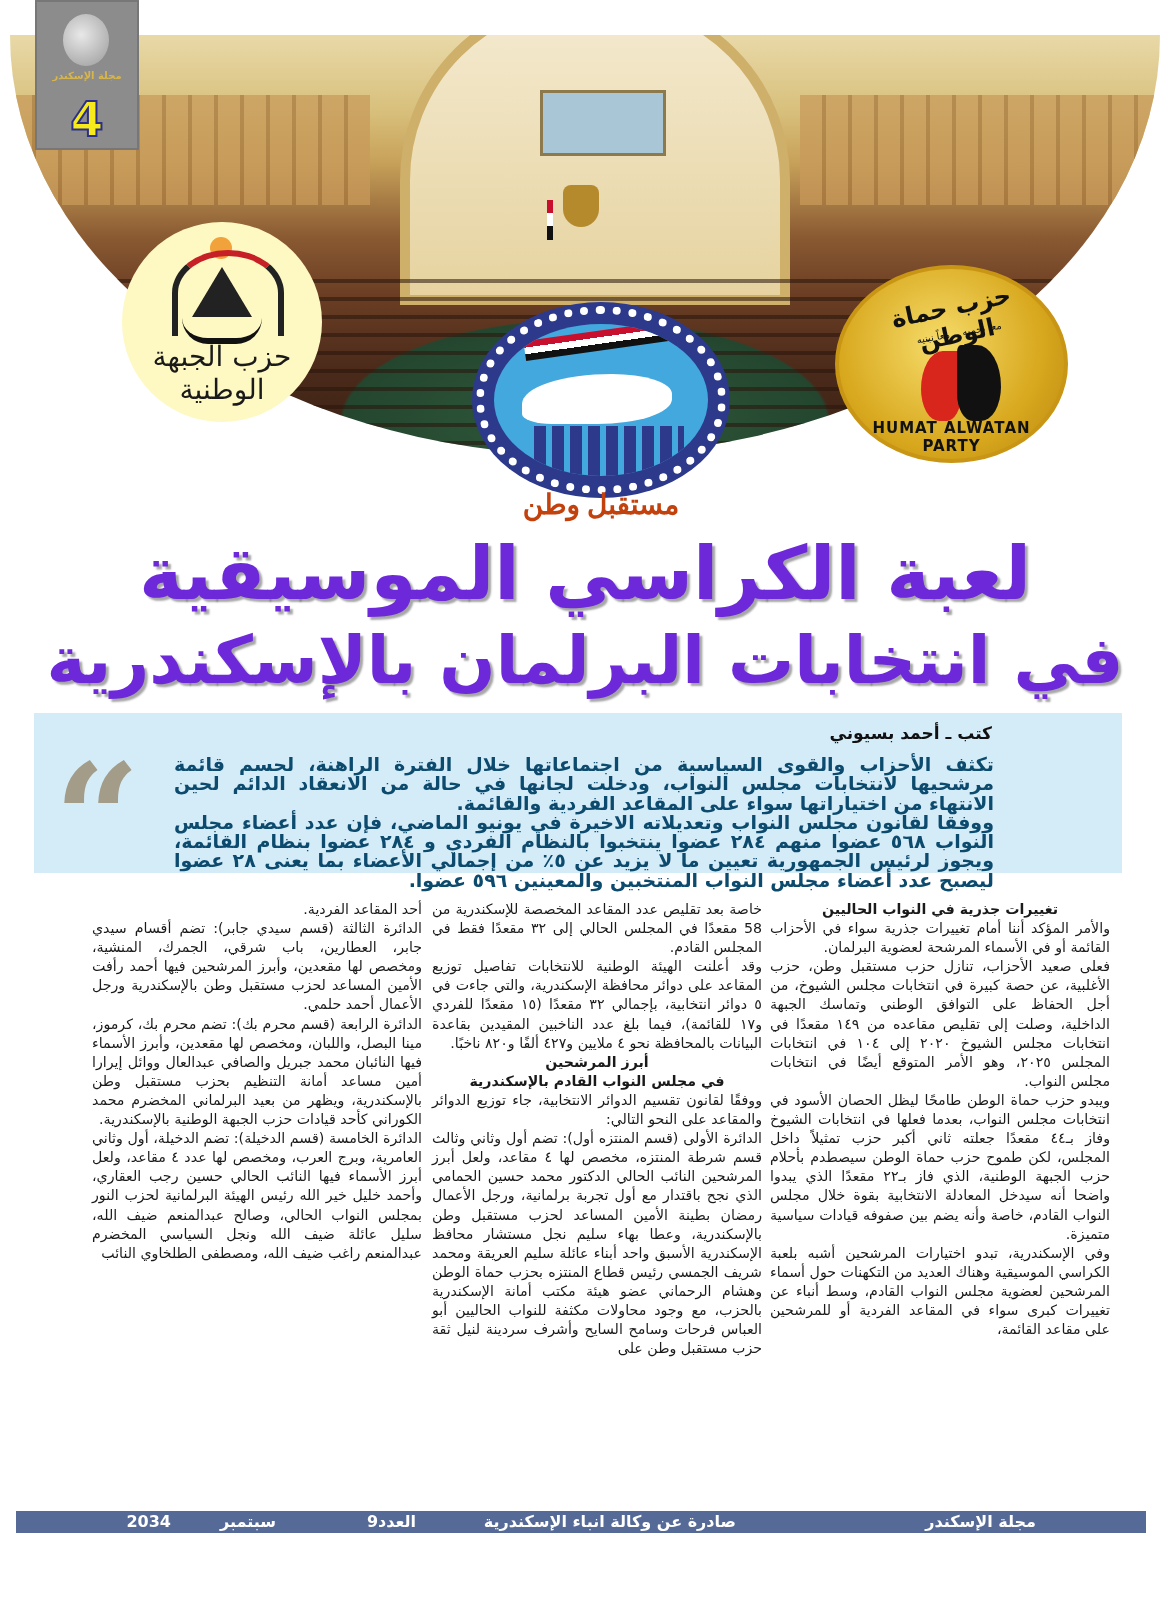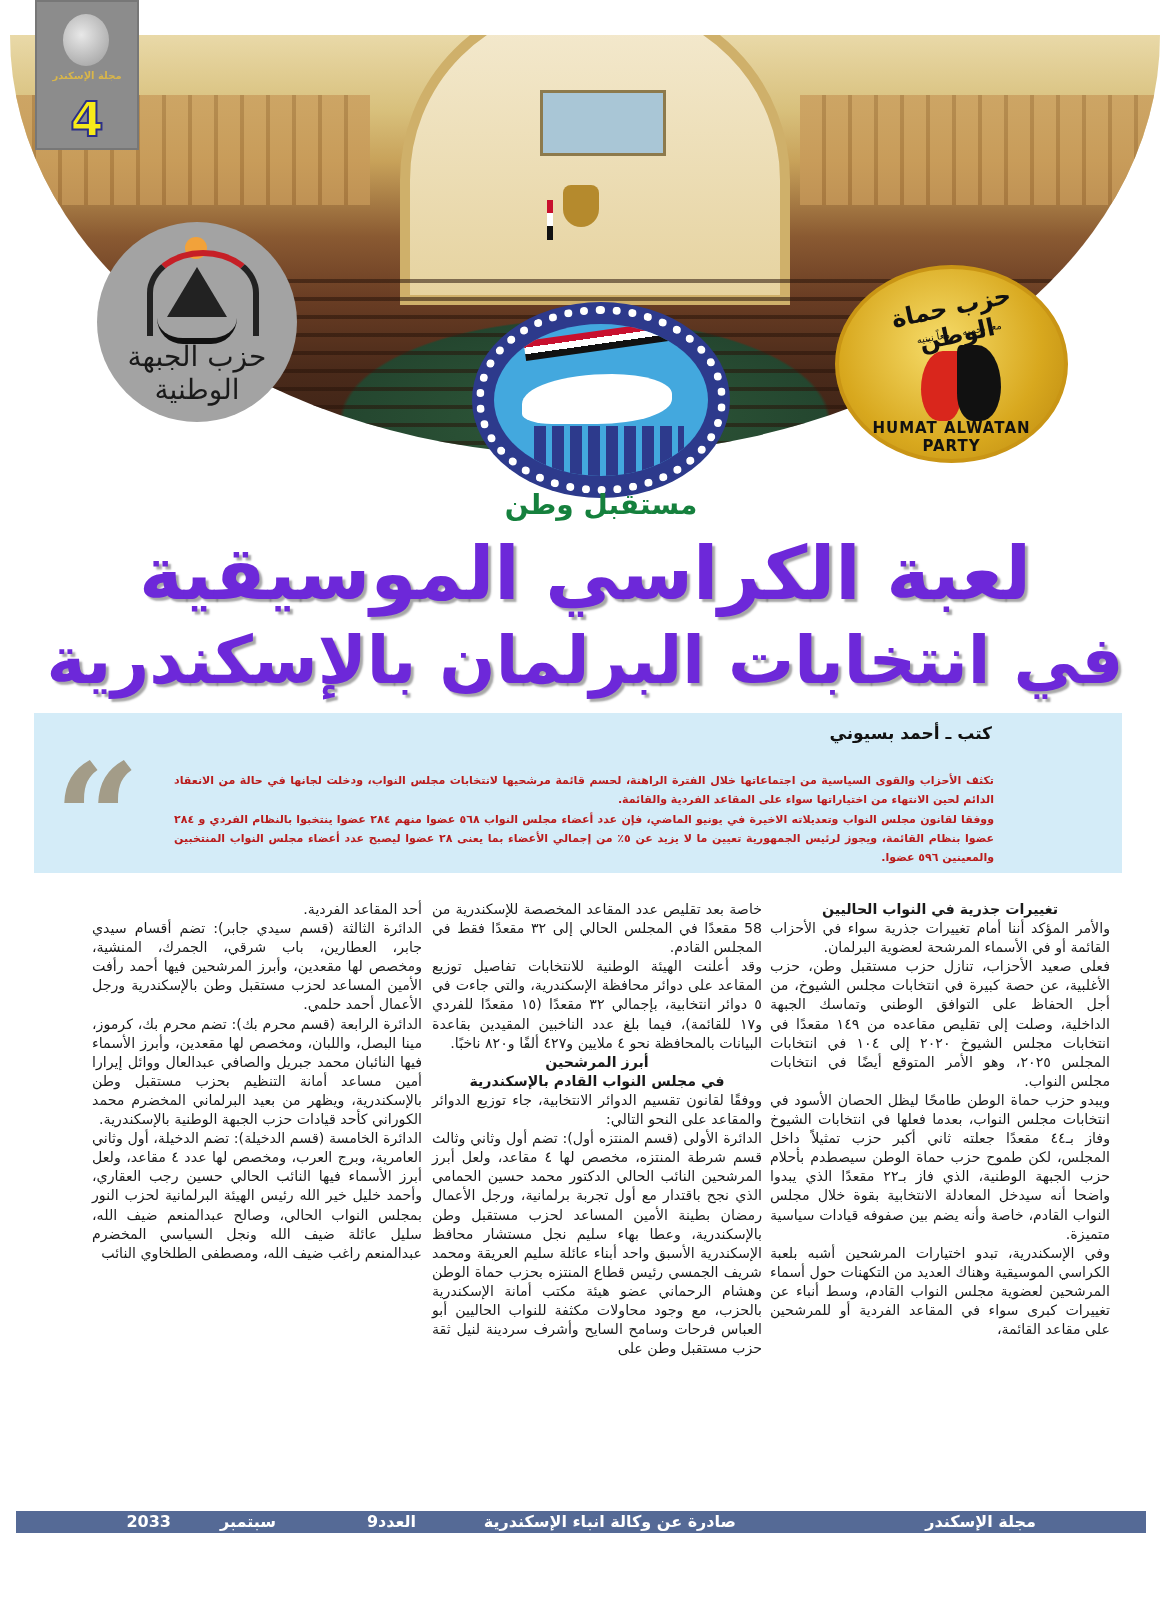--- a/index.html
+++ b/index.html
@@ -12,46 +12,46 @@
   .hero .screen{position:absolute;left:530px;top:55px;width:120px;height:60px;background:#a9c6d6;border:3px solid #8d7a4c;}
   .hero .emblem{position:absolute;left:553px;top:150px;width:36px;height:42px;background:#b58a2d;border-radius:8px 8px 18px 18px;}
   .hero .flag{position:absolute;left:537px;top:165px;width:6px;height:40px;background:linear-gradient(#c8102e 33%,#fff 33% 66%,#111 66%);}
   .hero .rows{position:absolute;left:0;right:0;top:230px;height:190px;background:repeating-linear-gradient(180deg,rgba(60,30,15,.0) 0 14px,rgba(40,20,10,.55) 14px 18px);}
   .hero .balc-l{position:absolute;left:0;top:60px;width:360px;height:110px;background:repeating-linear-gradient(90deg,#c89a5a 0 22px,#a8793f 22px 26px);opacity:.75;}
   .hero .balc-r{position:absolute;right:0;top:60px;width:360px;height:110px;background:repeating-linear-gradient(90deg,#c89a5a 0 22px,#a8793f 22px 26px);opacity:.75;}
   .issue-badge{position:absolute;left:35px;top:0;width:100px;height:146px;background:#8c8c8c;border:2px solid #777;}
   .issue-badge .bust{position:absolute;left:26px;top:12px;width:46px;height:52px;border-radius:50%;background:radial-gradient(circle at 40% 40%,#e8e8e8,#9a9a9a);}
   .issue-badge .mag{position:absolute;left:8px;top:68px;width:84px;font-size:10px;color:#d9b64a;text-align:center;font-weight:bold;}
   .issue-badge .num{position:absolute;left:0;width:100%;top:92px;text-align:center;font-size:48px;font-weight:bold;color:#f7ea1a;-webkit-text-stroke:2px #2b2f8a;line-height:50px;}
-  .logo-jabha{position:absolute;left:97px;top:222px;width:200px;height:200px;border-radius:50%;background:#a3a3a3;}
+  .logo-jabha{position:absolute;left:122px;top:222px;width:200px;height:200px;border-radius:50%;background:#fef9c3;}
   .logo-jabha .sun{position:absolute;left:88px;top:15px;width:22px;height:22px;border-radius:50%;background:#f2a23a;}
   .logo-jabha .arc{position:absolute;left:50px;top:28px;width:100px;height:80px;border-radius:50% 50% 0 0;border:6px solid #c61f26;border-bottom:none;border-left-color:#222;border-right-color:#222;}
   .logo-jabha .pyr{position:absolute;left:70px;top:45px;width:0;height:0;border-left:30px solid transparent;border-right:30px solid transparent;border-bottom:50px solid #222;}
   .logo-jabha .hands{position:absolute;left:60px;top:96px;width:80px;height:20px;border-bottom:6px solid #111;border-radius:0 0 40px 40px;}
   .logo-jabha .txt{position:absolute;left:10px;top:118px;width:180px;text-align:center;font-family:"DejaVu Serif",serif;font-size:28px;color:#1a1a1a;}
   .logo-mw{position:absolute;left:472px;top:302px;width:258px;height:196px;border-radius:50%;background:#2d3a8c;}
   .logo-mw .inner{position:absolute;left:22px;top:22px;width:214px;height:152px;border-radius:50%;background:#43a8de;overflow:hidden;}
   .logo-mw .band{position:absolute;left:30px;top:6px;width:160px;height:20px;background:linear-gradient(#c8102e 33%,#fff 33% 66%,#111 66%);transform:rotate(-8deg);}
   .logo-mw .eagle{position:absolute;left:28px;top:50px;width:150px;height:50px;background:#fff;border-radius:60% 40% 50% 20%;}
   .logo-mw .people{position:absolute;left:40px;bottom:0;width:150px;height:50px;background:repeating-linear-gradient(90deg,#2d3a8c 0 12px,transparent 12px 18px);}
   .logo-mw .stars{position:absolute;inset:4px;border-radius:50%;border:8px dotted #fff;}
-  .mw-name{position:absolute;left:472px;top:488px;width:258px;text-align:center;font-size:28px;font-weight:bold;color:#15803d;}
+  .mw-name{position:absolute;left:472px;top:488px;width:258px;text-align:center;font-size:28px;font-weight:bold;color:#c2410c;font-family:Liberation Serif, serif;}
   .logo-humat{position:absolute;left:835px;top:265px;width:225px;height:190px;border-radius:50%;background:radial-gradient(circle at 45% 40%,#f6dc6a,#d8a81e 60%,#b9860f);border:4px solid #c99515;}
   .logo-humat .t1{position:absolute;left:40px;top:24px;width:150px;text-align:center;font-weight:bold;font-size:24px;color:#111;transform:rotate(-12deg);}
   .logo-humat .t2{position:absolute;left:70px;top:58px;width:100px;text-align:center;font-size:10px;color:#111;transform:rotate(-10deg);}
   .logo-humat .flame-r{position:absolute;left:82px;top:82px;width:40px;height:70px;background:#d9261c;border-radius:60% 10% 40% 50%;}
   .logo-humat .flame-b{position:absolute;left:118px;top:76px;width:44px;height:76px;background:#111;border-radius:10% 60% 50% 40%;}
   .logo-humat .en{position:absolute;left:10px;top:150px;width:205px;text-align:center;font-weight:bold;font-size:15px;color:#111;letter-spacing:1px;}
   .headline{position:absolute;left:40px;width:1090px;text-align:center;direction:rtl;font-weight:bold;color:#6d28d9;text-shadow:3px 3px 2px rgba(0,0,0,.35);font-family:"DejaVu Sans",sans-serif;}
   .headline.l1{top:525px;font-size:74px;line-height:96px;}
   .headline.l2{top:618px;font-size:66px;line-height:86px;}
   .lead{position:absolute;left:34px;top:713px;width:1088px;height:160px;background:#d4ecf8;}
   .lead .byline{position:absolute;right:130px;top:10px;direction:rtl;font-weight:bold;font-size:17px;color:#111;}
   .lead .quote{position:absolute;left:20px;top:30px;font-size:150px;line-height:150px;color:#a39c88;font-family:"DejaVu Serif",serif;font-weight:bold;}
-  .lead .p{position:absolute;right:128px;top:58px;width:820px;direction:rtl;text-align:justify;font-size:11px;line-height:19.3px;font-weight:bold;color:#b91c1c;}
+  .lead .p{position:absolute;right:128px;top:42px;width:820px;direction:rtl;text-align:justify;font-size:19px;line-height:19.3px;font-weight:bold;color:#0c4a6e;}
   .col{position:absolute;top:900px;direction:rtl;text-align:justify;font-size:14.2px;line-height:19.1px;color:#1a1a1a;}
   .col .h{font-weight:bold;text-align:center;display:block;}
   .col p{margin:0;}
   .c1{left:770px;width:340px;}
   .c2{left:432px;width:330px;}
   .c3{left:92px;width:330px;}
   .footer{position:absolute;left:16px;top:1511px;width:1130px;height:22px;background:#556a96;direction:rtl;color:#fff;font-weight:bold;font-size:16px;}
   .footer span{position:absolute;top:0;line-height:22px;}
   .f-mag{right:110px;}
   .f-src{right:410px;}
@@ -138,14 +138,14 @@
   <p>الدائرة الثالثة (قسم سيدي جابر): تضم أقسام سيدي جابر، العطارين، باب شرقي، الجمرك، المنشية، ومخصص لها مقعدين، وأبرز المرشحين فيها أحمد رأفت الأمين المساعد لحزب مستقبل وطن بالإسكندرية ورجل الأعمال أحمد حلمي.</p>
   <p>الدائرة الرابعة (قسم محرم بك): تضم محرم بك، كرموز، مينا البصل، واللبان، ومخصص لها مقعدين، وأبرز الأسماء فيها النائبان محمد جبريل والصافي عبدالعال ووائل إيرارا أمين مساعد أمانة التنظيم بحزب مستقبل وطن بالإسكندرية، ويظهر من بعيد البرلماني المخضرم محمد الكوراني كأحد قيادات حزب الجبهة الوطنية بالإسكندرية.</p>
   <p>الدائرة الخامسة (قسم الدخيلة): تضم الدخيلة، أول وثاني العامرية، وبرج العرب، ومخصص لها عدد ٤ مقاعد، ولعل أبرز الأسماء فيها النائب الحالي حسين رجب العقاري، وأحمد خليل خير الله رئيس الهيئة البرلمانية لحزب النور بمجلس النواب الحالي، وصالح عبدالمنعم ضيف الله، سليل عائلة ضيف الله ونجل السياسي المخضرم عبدالمنعم راغب ضيف الله، ومصطفى الطلخاوي النائب</p>
 </div>
 
 <div class="footer">
   <span class="f-mag">مجلة الإسكندر</span>
   <span class="f-src">صادرة عن وكالة انباء الإسكندرية</span>
   <span class="f-issue">العدد9</span>
   <span class="f-month">سبتمبر</span>
-  <span class="f-year">2033</span>
+  <span class="f-year">2034</span>
 </div>
 
 </body></html>

